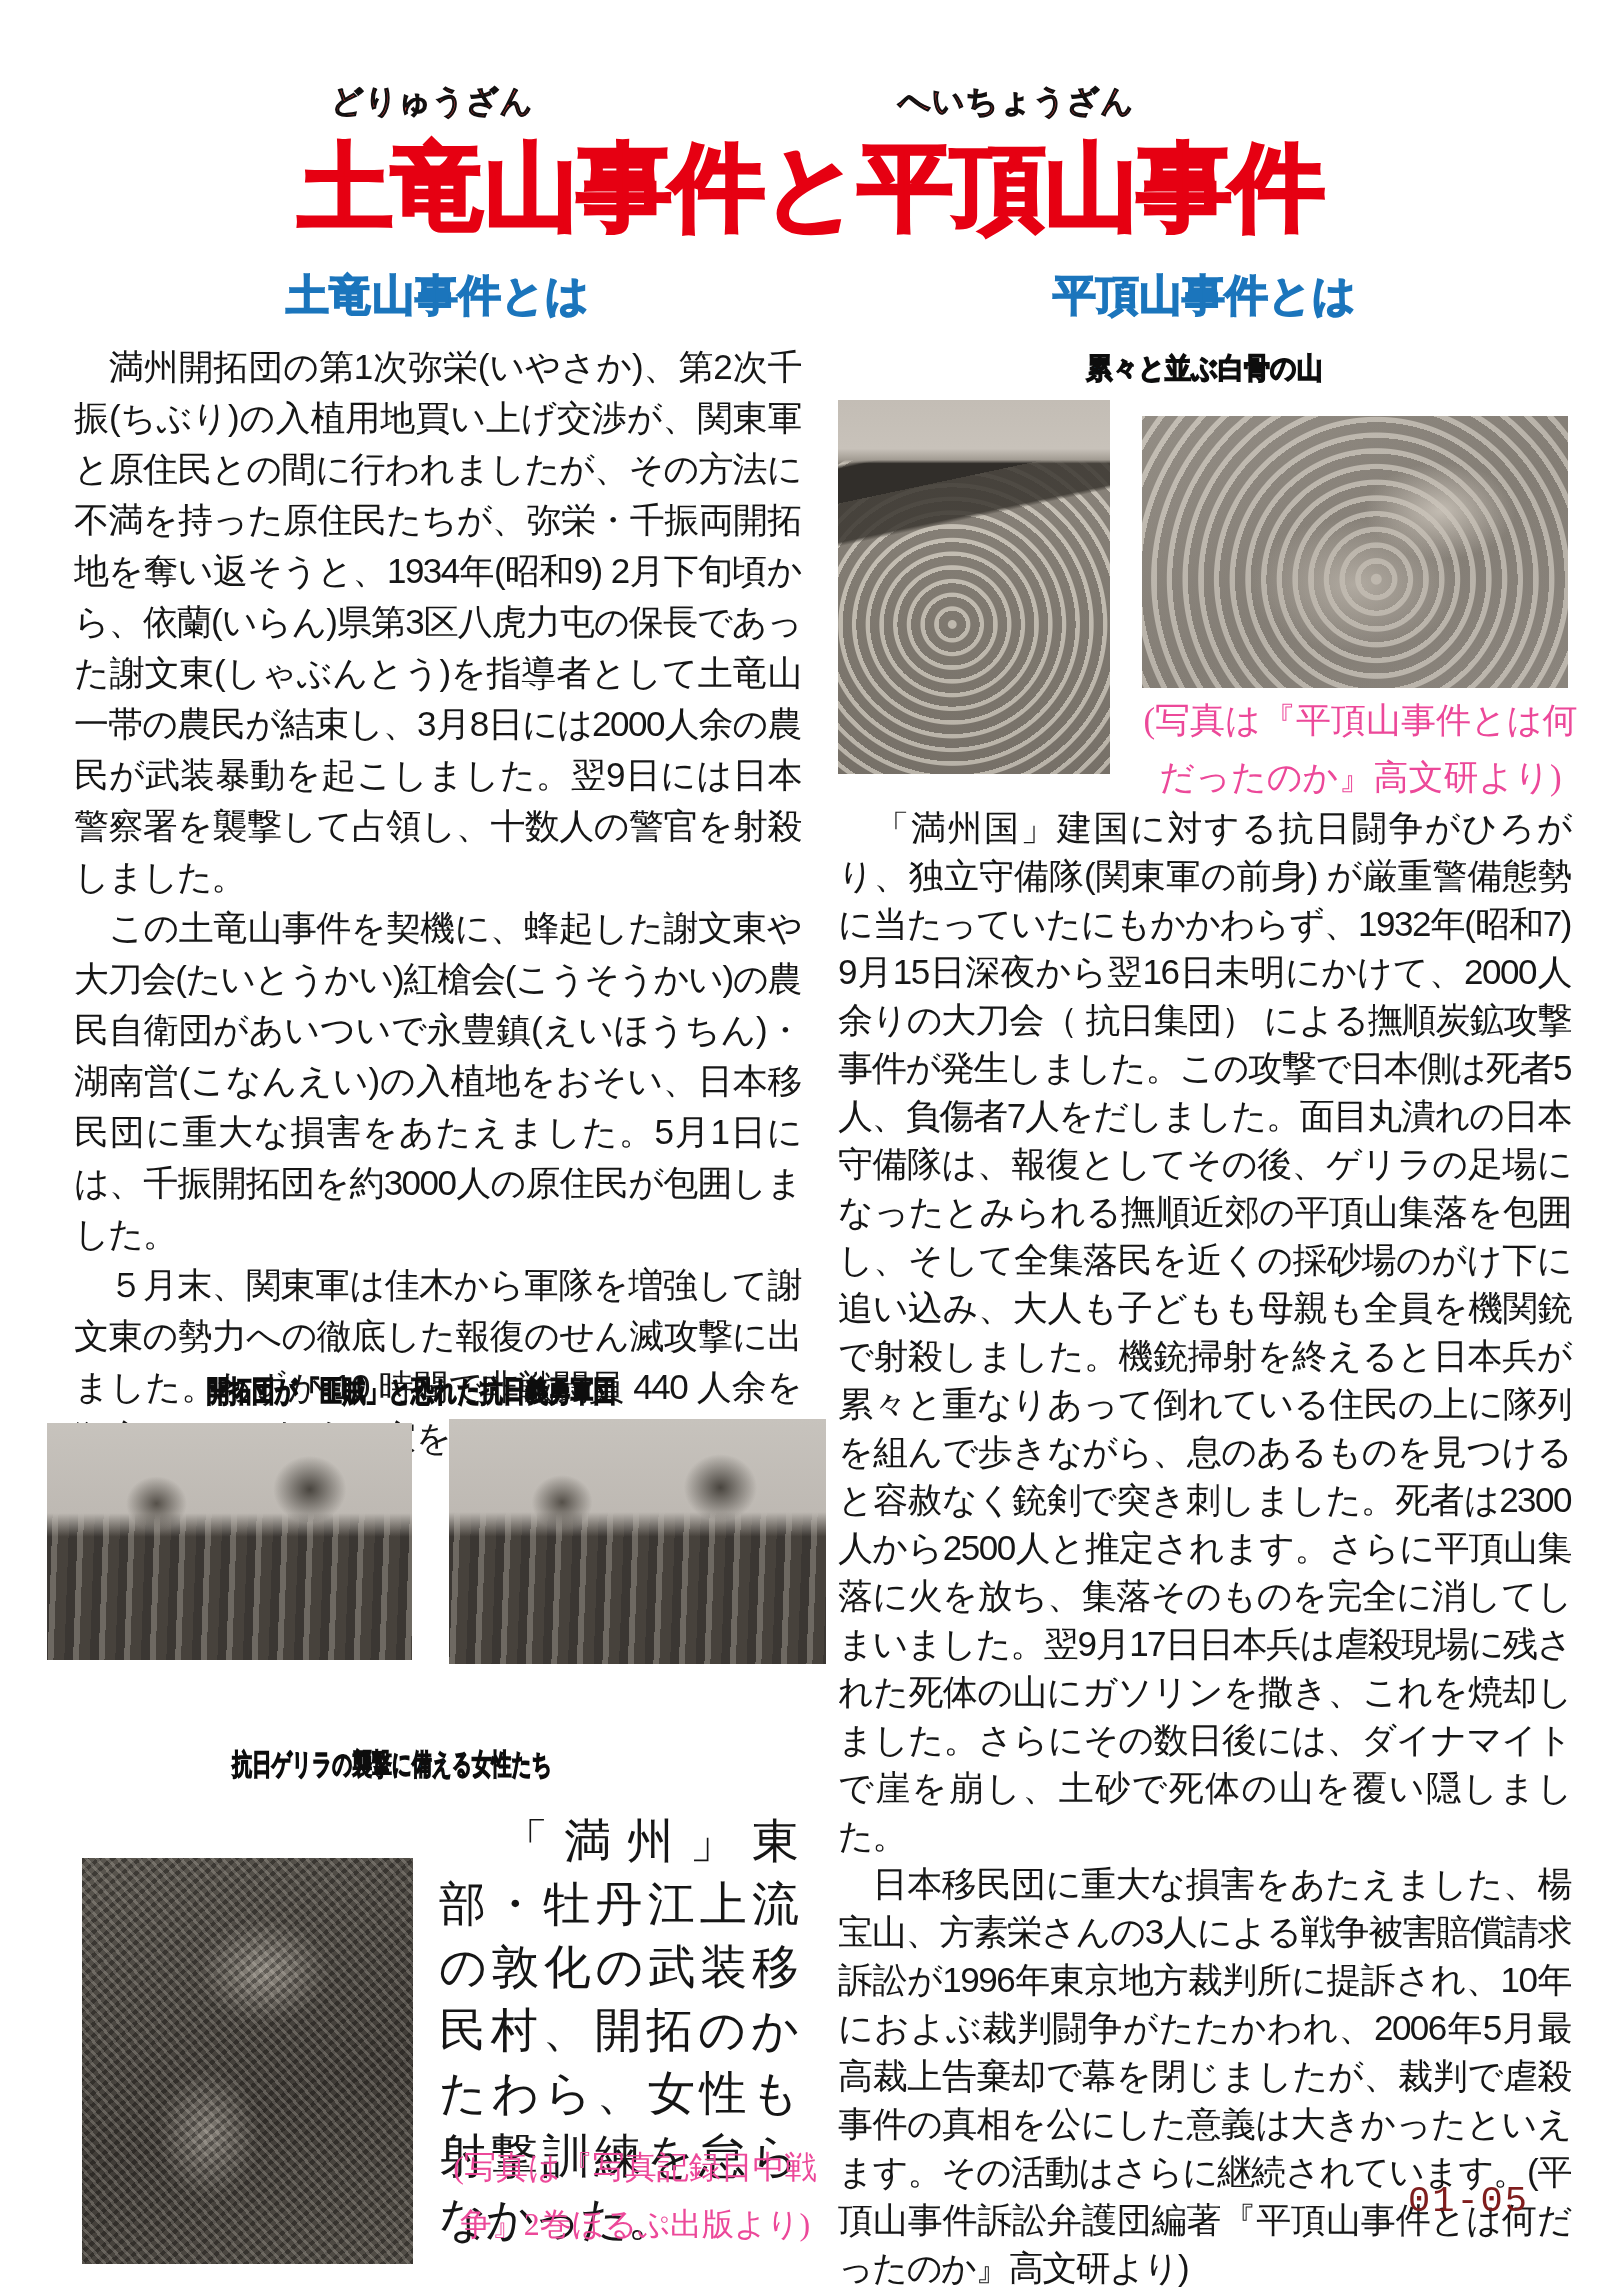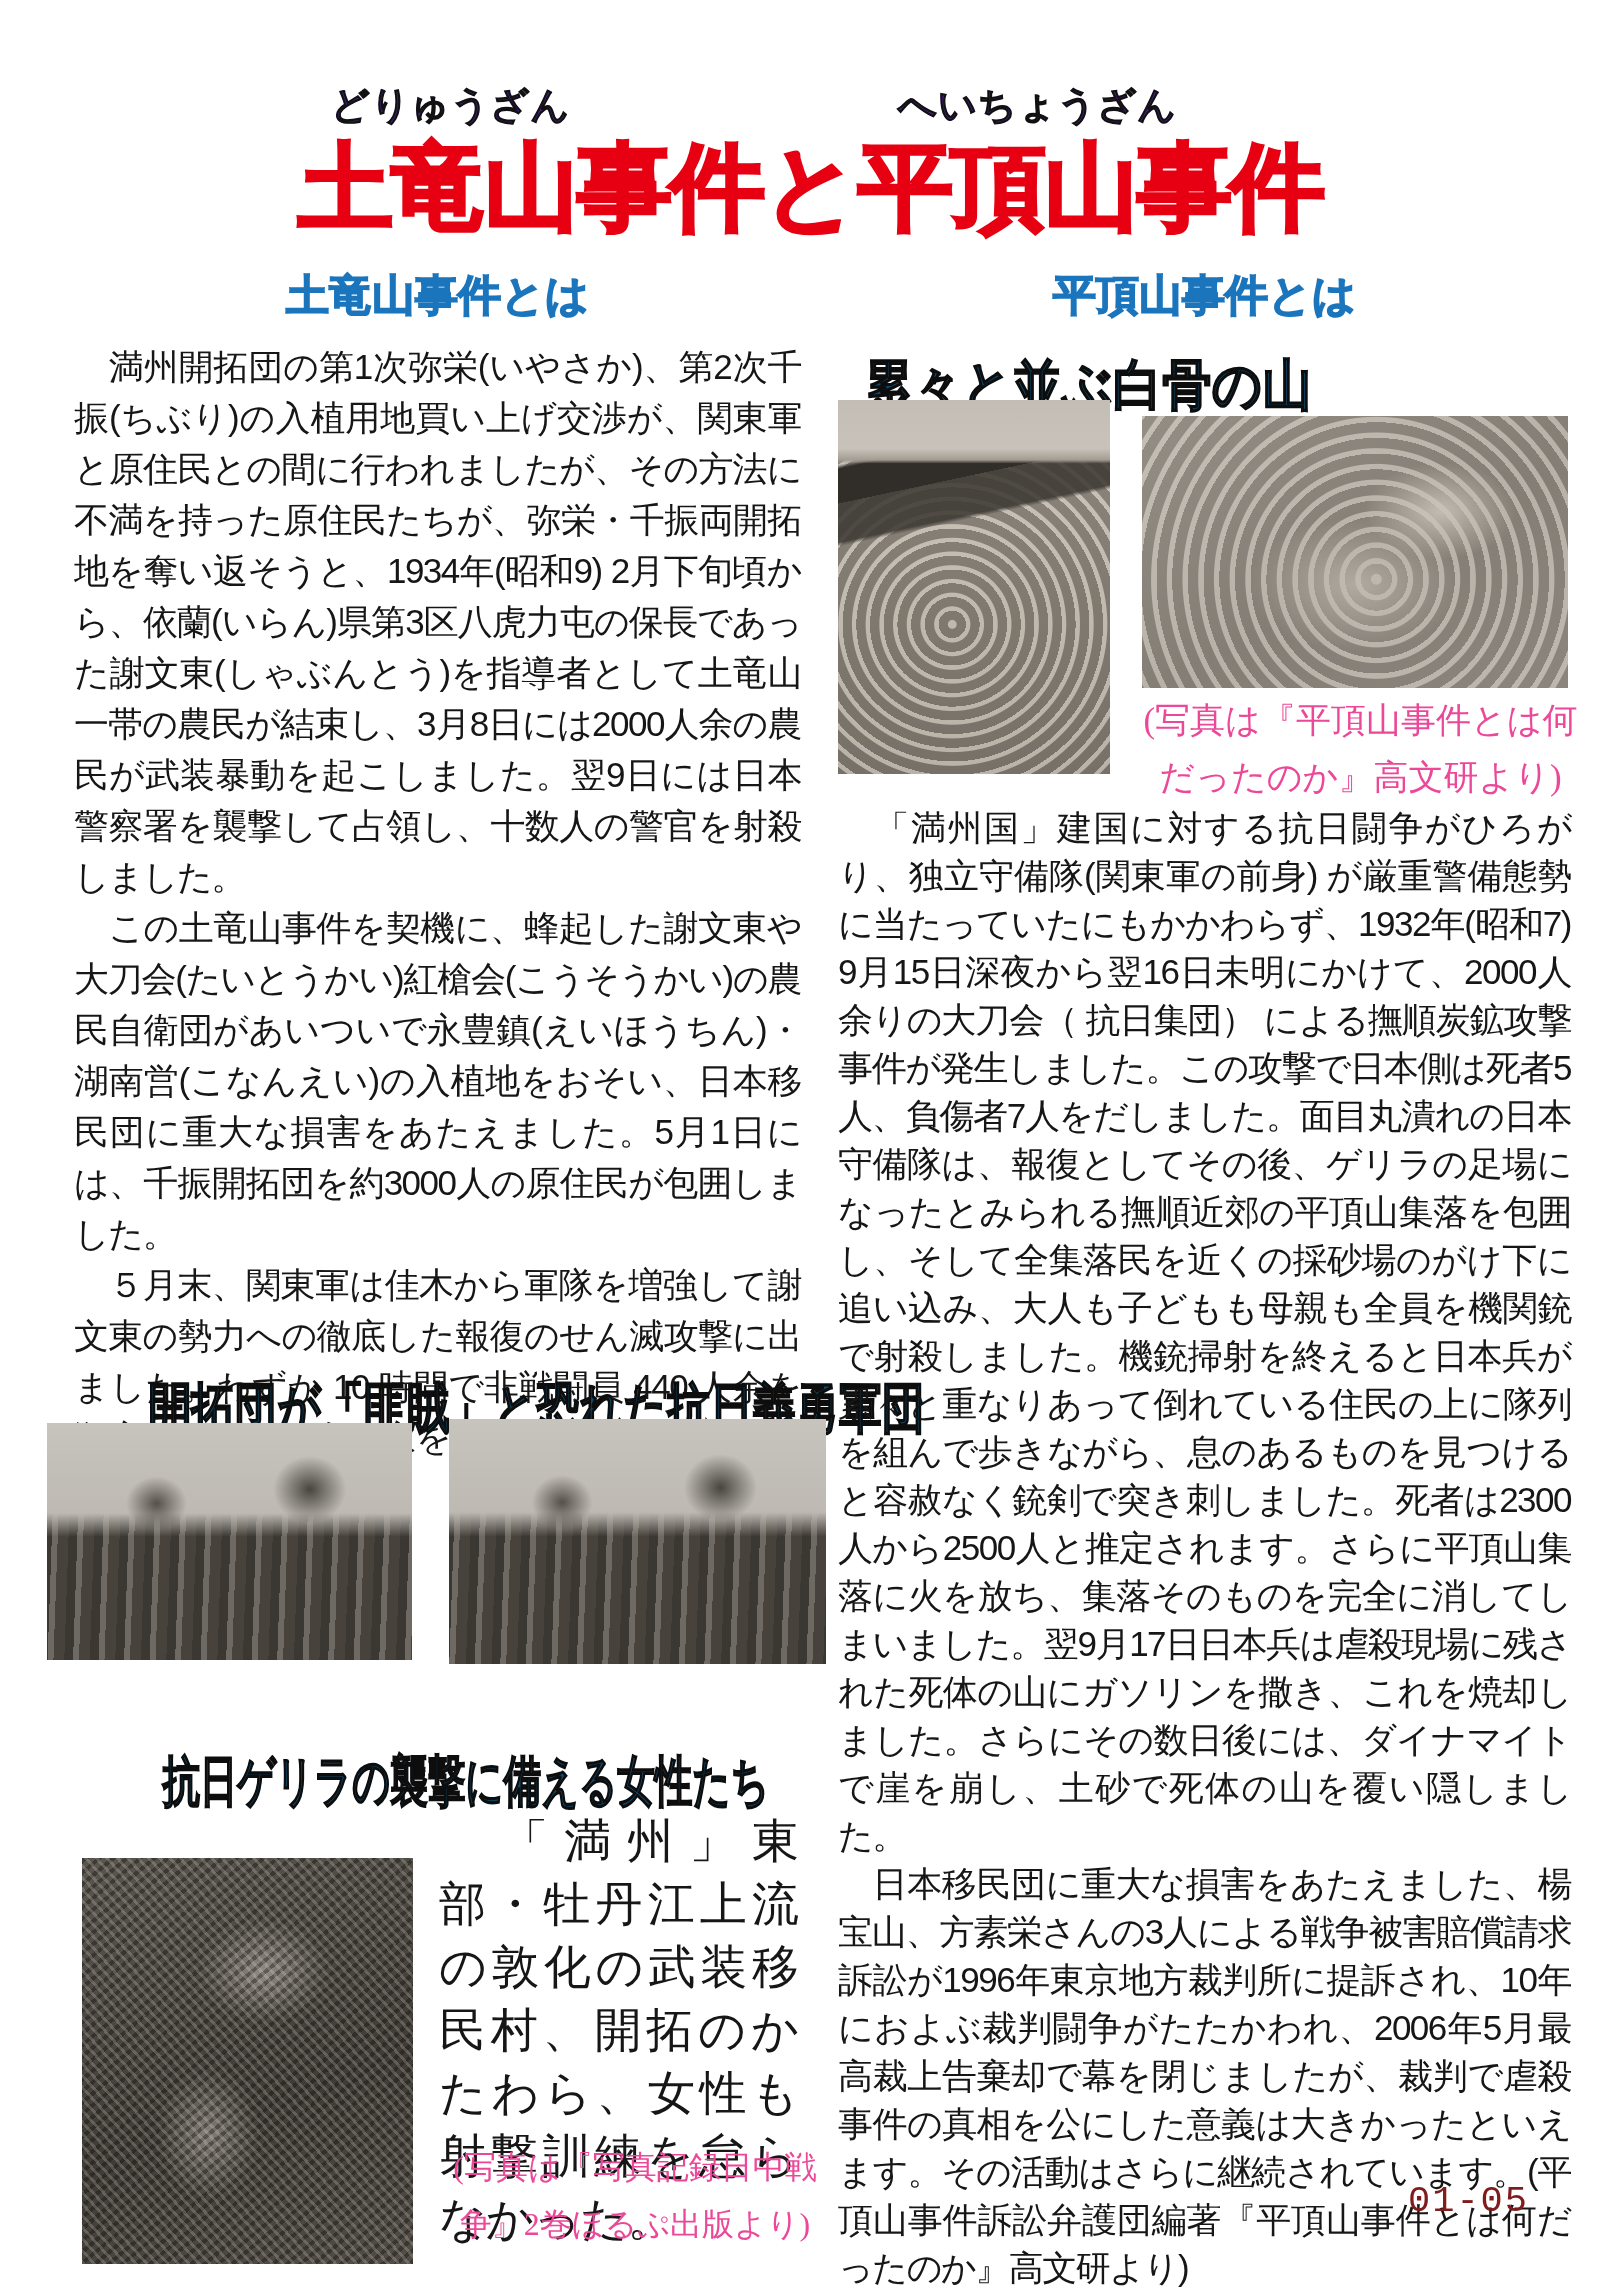--- a/index.html
+++ b/index.html
@@ -4,21 +4,21 @@
 <style>
   html,body{margin:0;padding:0;background:#888;}
   .page{
     position:relative;width:1621px;height:2293px;background:#ffffff;
     margin:0 auto;overflow:hidden;
     font-family:"Liberation Sans",sans-serif;color:#1a1a1a;
   }
   .abs{position:absolute;}
   
   .furigana{
-    font-size:38px;font-weight:bold;color:#4c1d95;letter-spacing:1px;
+    font-size:32px;font-weight:bold;color:#ef4444;letter-spacing:1px;
     -webkit-text-stroke:1px #111;
   }
   .main-title{
     left:0;right:0;top:135px;text-align:center;
     font-size:95px;font-weight:900;color:#e60012;
     -webkit-text-stroke:2.9px #e60012;letter-spacing:-2px;line-height:1.1;
     white-space:nowrap;
   }
   .blue-head{
     font-size:43px;font-weight:bold;color:#1b75bc;
@@ -27,21 +27,21 @@
   
   .body-text{
     font-size:35px;letter-spacing:-1.5px;text-align:justify;color:#161616;
   }
   .col-left-text{left:74px;top:341px;width:727px;line-height:51px;}
   .col-right-text{left:838px;top:804px;width:733px;line-height:48px;}
   .body-text p{margin:0;padding:0;}
   
   .photo-head{
     font-weight:bold;color:#0c4a6e;-webkit-text-stroke:1.5px #0d0d0d;
-    white-space:nowrap;font-size:55px;
+    white-space:nowrap;text-align:center;font-size:29px;
   }
   .squish78{display:inline-block;transform:scaleX(.78);transform-origin:center;}
   .squish68{display:inline-block;transform:scaleX(.68);transform-origin:center;}
   .squish90{display:inline-block;transform:scaleX(.90);transform-origin:center;}
   
   .caption{
     font-family:"Liberation Serif",serif;color:#ec4899;text-align:center;
   }
   
   .photo{background-color:#8f8a83;}

